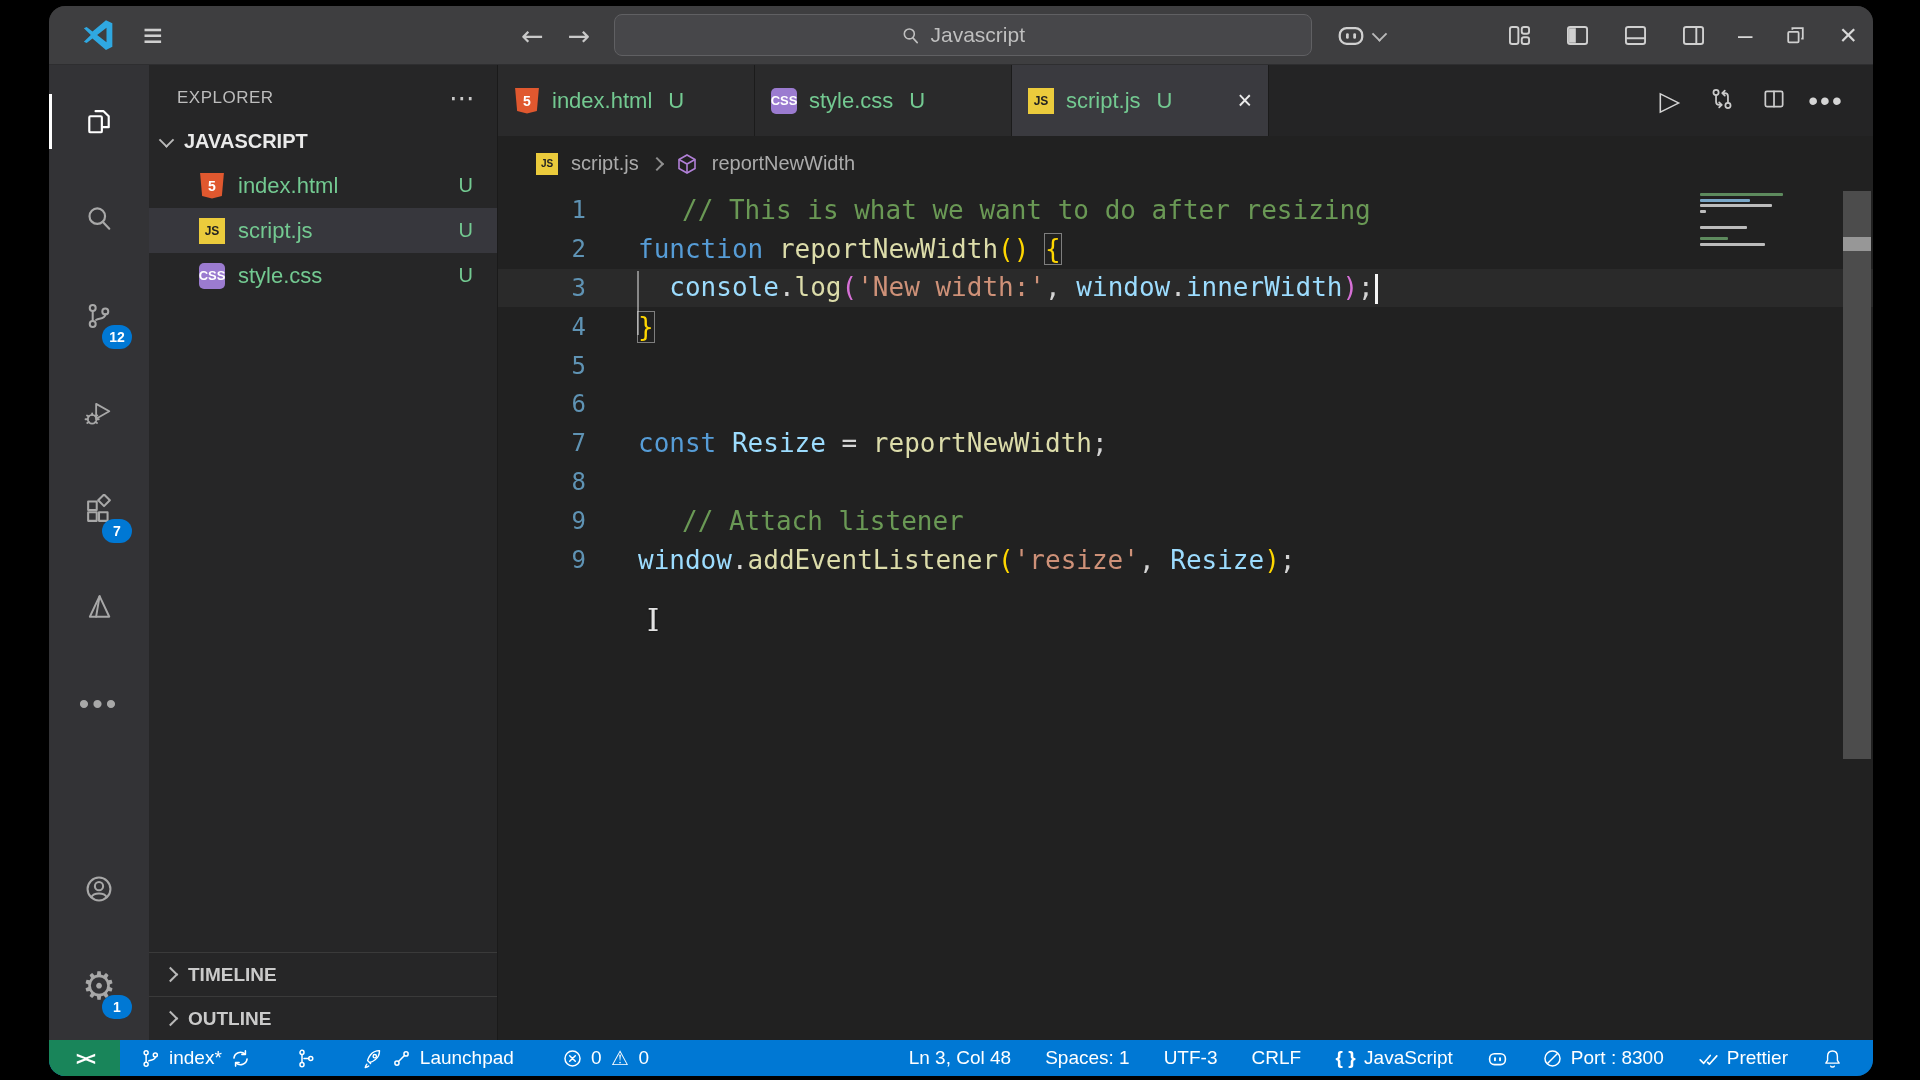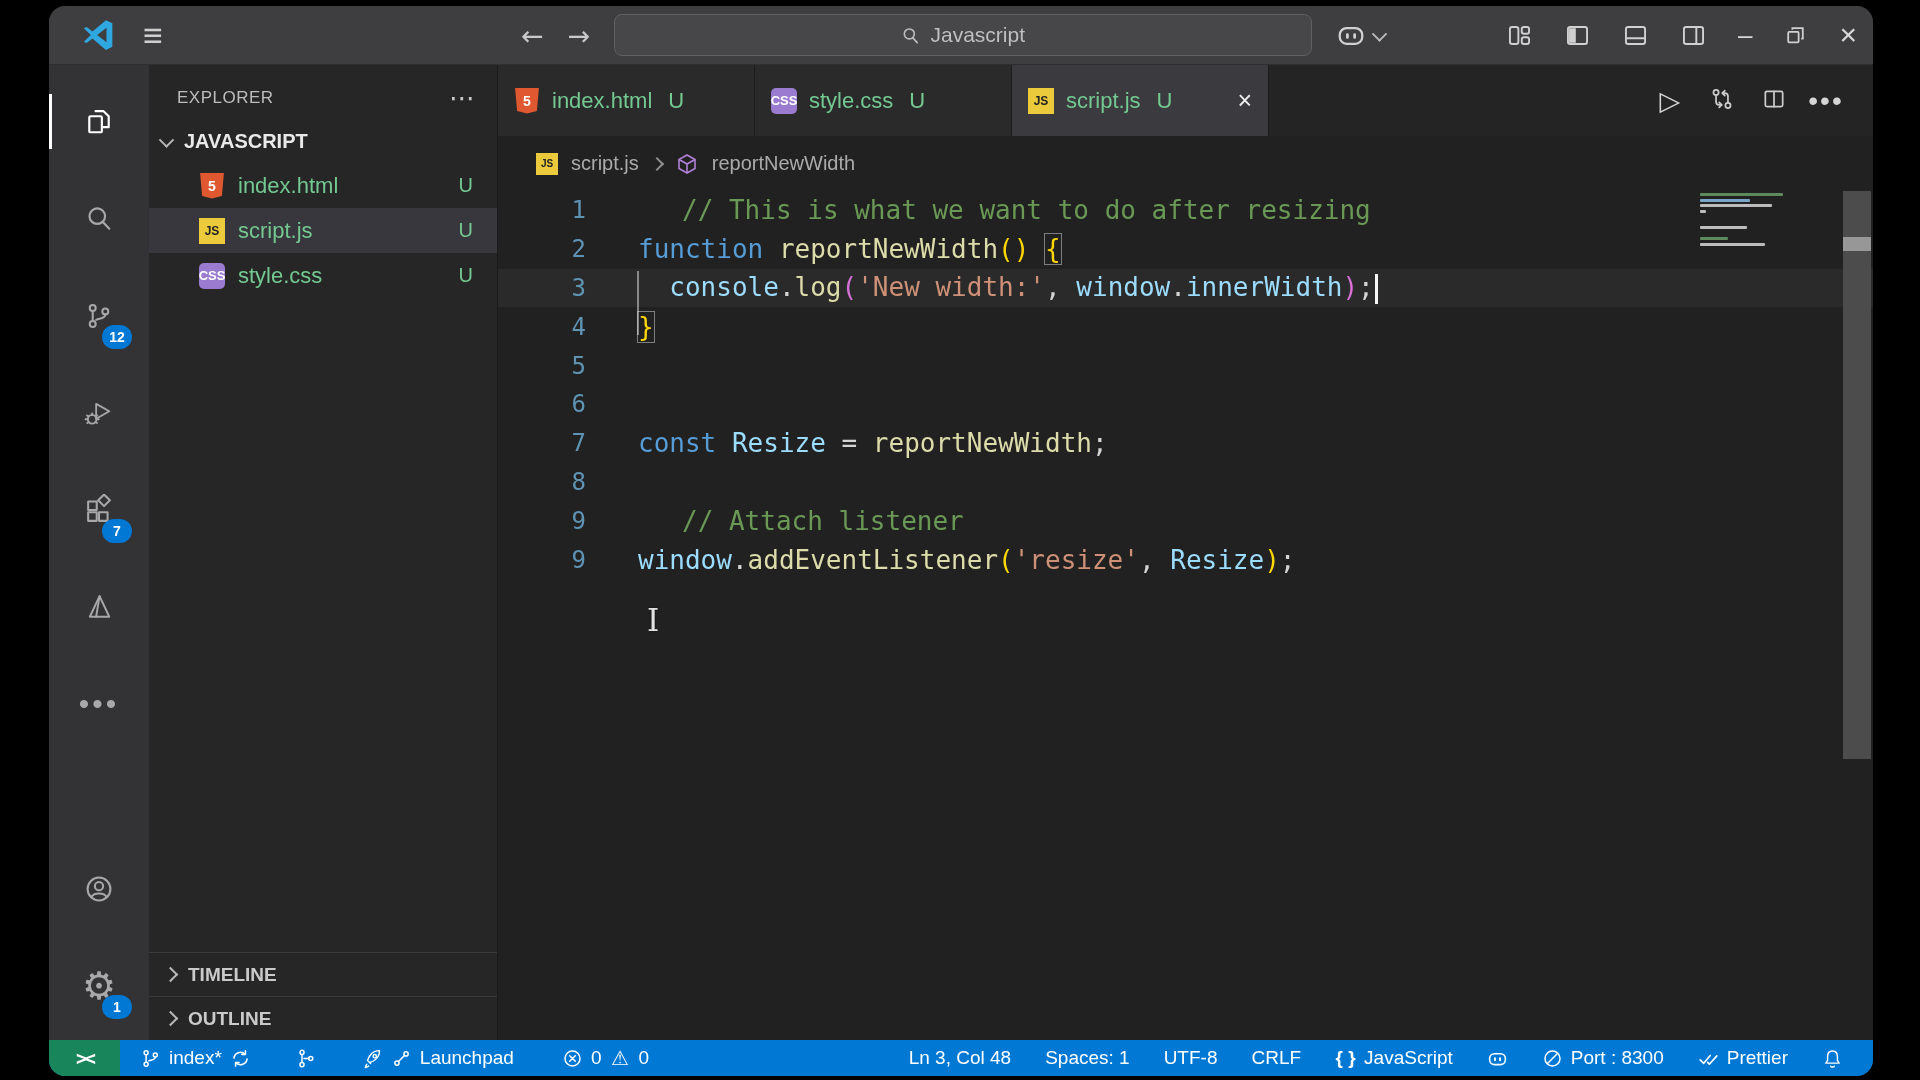--- a/index.html
+++ b/index.html
@@ -472,21 +472,21 @@
         </div>
       </div>
       <div class="sb-right">
         <div class="sb-item">
           <span>Ln 3, Col 48</span>
         </div>
         <div class="sb-item">
           <span>Spaces: 1</span>
         </div>
         <div class="sb-item">
-          <span>UTF-8</span>
+          <span>UTF-3</span>
         </div>
         <div class="sb-item">
           <span>CRLF</span>
         </div>
         <div class="sb-item">
           <span class="ic" style="width:21px;height:21px">
             <span class="braces-glyph">{ }</span>
           </span>
           <span>JavaScript</span>
         </div>

